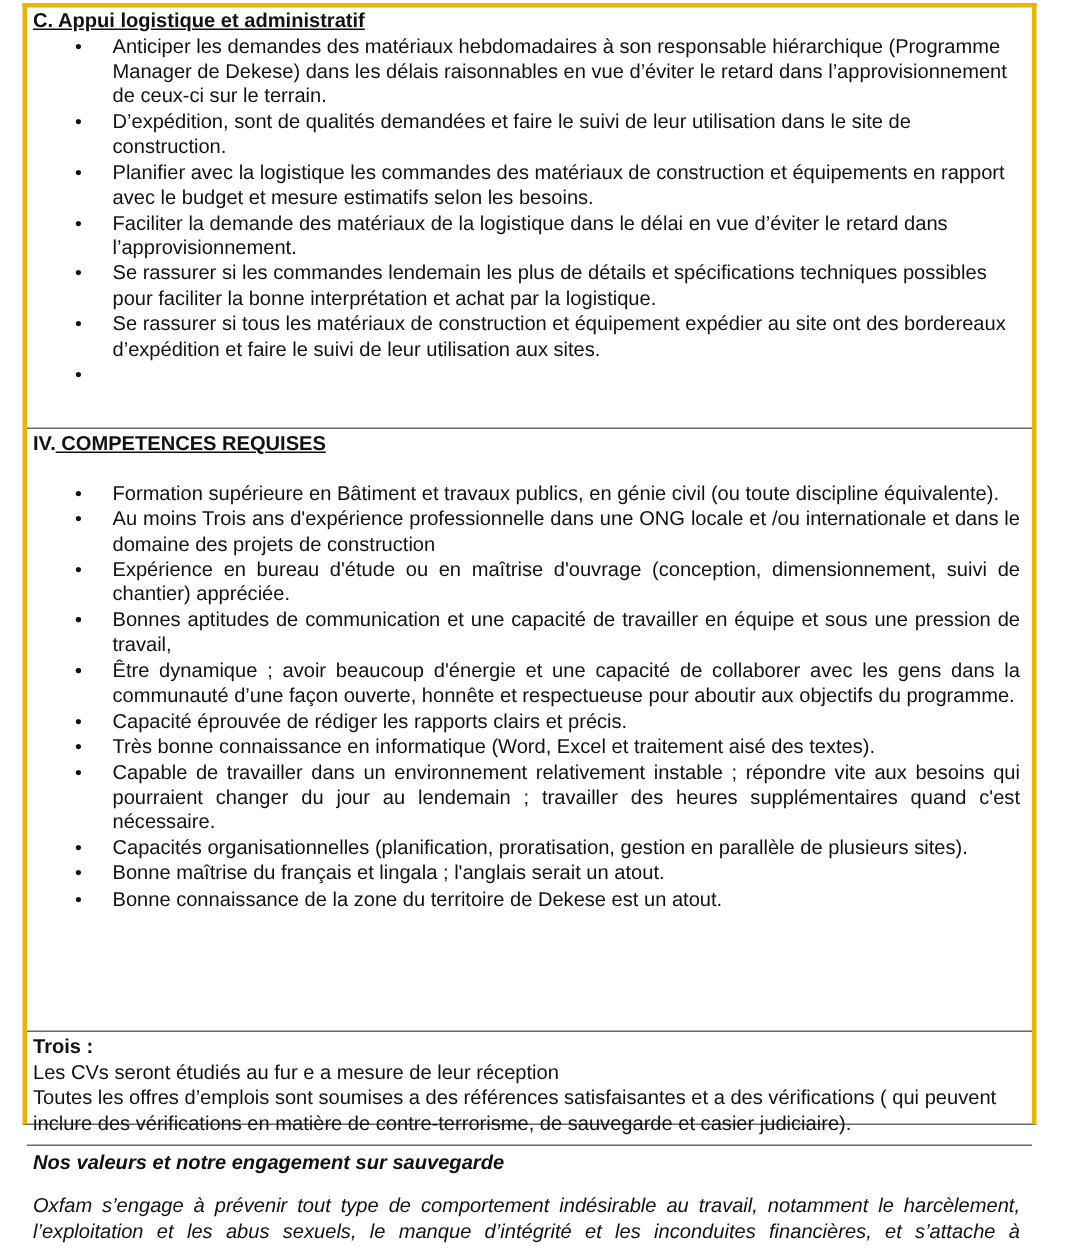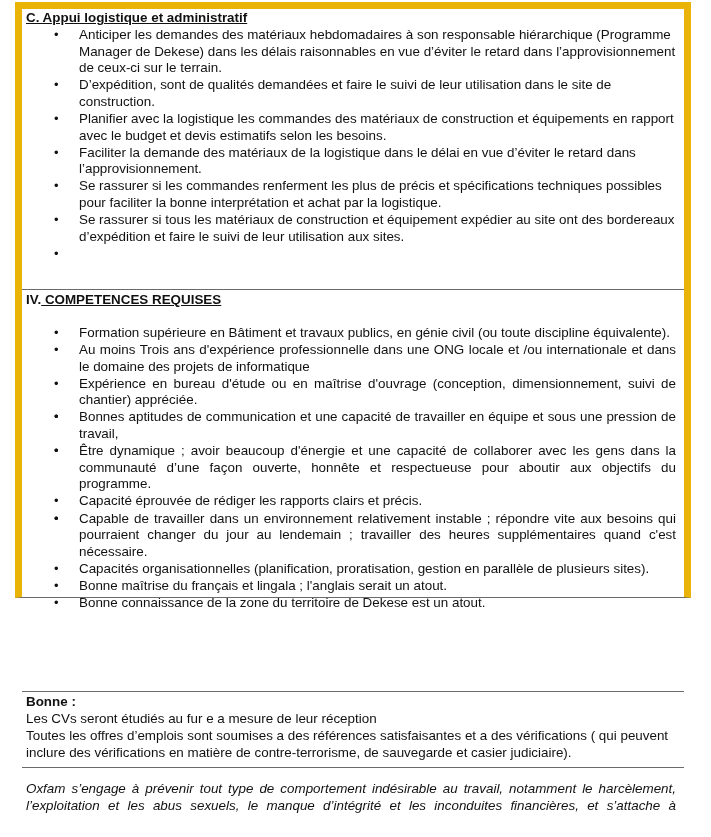--- a/index.html
+++ b/index.html
@@ -1,19 +1,19 @@
 <!DOCTYPE html>
 <html><head>
   <meta charset="utf-8">
   <style>
     html, body { margin: 0; padding: 0; background: #ffffff; }
     body { width: 711px; height: 837px; overflow: hidden; position: relative;
       font-family: "Liberation Sans", sans-serif; font-size: 13.4px; color: #111; }
-    .frame { position: absolute; left: 15px; top: 2px; width: 676px; height: 596px;
-      border: 7px solid #eab308; border-bottom: 1px solid #6a6a6a; box-sizing: border-box; }
+    .frame { position: absolute; left: 15px; top: 2px; width: 676px; height: 748px;
+      border: 3px solid #eab308; border-bottom: 1px solid #6a6a6a; box-sizing: border-box; }
     .section { position: absolute; left: 0; right: 0; border-top: 1px solid #6a6a6a; }
     .section.first { border-top: none; }
     .sec-c { top: 0; height: 280px; }
     .sec-iv { top: 280px; height: 402px; }
     .sec-note { top: 682px; height: 76px; }
     .sec-val { top: 758px; height: 74px; }
     .heading { font-weight: bold; margin: 0; padding: 0 0 0 4px; line-height: 17px; }
     .heading .u { text-decoration: underline; }
     ul { list-style: none; margin: 0; padding: 0; }
     li { position: relative; padding-left: 57px; padding-right: 8px; line-height: 16.6px; margin: 0 0 0.5px 0; }
@@ -32,50 +32,51 @@
 </head>
 <body>
 
 <div class="frame">
 
   <div class="section first sec-c">
     <p class="heading"><span class="u">C. Appui logistique et administratif</span></p>
     <ul>
         <li><span class="bullet">•</span><span>Anticiper les demandes des matériaux hebdomadaires à son responsable hiérarchique (Programme Manager de Dekese) dans les délais raisonnables en vue d’éviter le retard dans l’approvisionnement de ceux-ci sur le terrain.</span></li>
         <li><span class="bullet">•</span><span>D’expédition, sont de qualités demandées et faire le suivi de leur utilisation dans le site de construction.</span></li>
-        <li><span class="bullet">•</span><span>Planifier avec la logistique les commandes des matériaux de construction et équipements en rapport avec le budget et devis estimatifs selon les besoins.</span></li>
+        <li><span class="bullet">•</span><span>Planifier avec la logistique les commandes des matériaux de construction et équipements en rapport avec le budget et mesure estimatifs selon les besoins.</span></li>
         <li><span class="bullet">•</span><span>Faciliter la demande des matériaux de la logistique dans le délai en vue d’éviter le retard dans l’approvisionnement.</span></li>
-        <li><span class="bullet">•</span><span>Se rassurer si les commandes renferment les plus de précis et spécifications techniques possibles pour faciliter la bonne interprétation et achat par la logistique.</span></li>
+        <li><span class="bullet">•</span><span>Se rassurer si les commandes lendemain les plus de détails et spécifications techniques possibles pour faciliter la bonne interprétation et achat par la logistique.</span></li>
         <li><span class="bullet">•</span><span>Se rassurer si tous les matériaux de construction et équipement expédier au site ont des bordereaux d’expédition et faire le suivi de leur utilisation aux sites.</span></li>
         <li><span class="bullet">•</span></li>
       </ul>
   </div>
 
   <div class="section sec-iv">
     <p class="heading"><span>IV.</span><span class="u"> COMPETENCES REQUISES</span></p>
     <ul>
         <li><span class="bullet">•</span><span>Formation supérieure en Bâtiment et travaux publics, en génie civil (ou toute discipline équivalente).</span></li>
-        <li><span class="bullet">•</span><span>Au moins Trois ans d'expérience professionnelle dans une ONG locale et /ou internationale et dans le domaine des projets de informatique</span></li>
+        <li><span class="bullet">•</span><span>Au moins Trois ans d'expérience professionnelle dans une ONG locale et /ou internationale et dans le domaine des projets de construction</span></li>
         <li><span class="bullet">•</span><span>Expérience en bureau d'étude ou en maîtrise d'ouvrage (conception, dimensionnement, suivi de chantier) appréciée.</span></li>
         <li><span class="bullet">•</span></li>
         <li><span class="bullet">•</span><span>Bonnes aptitudes de communication et une capacité de travailler en équipe et sous une pression de travail,</span></li>
         <li><span class="bullet">•</span></li>
         <li><span class="bullet">•</span><span>Être dynamique ; avoir beaucoup d'énergie et une capacité de collaborer avec les gens dans la communauté d’une façon ouverte, honnête et respectueuse pour aboutir aux objectifs du programme.</span></li>
         <li><span class="bullet">•</span><span>Capacité éprouvée de rédiger les rapports clairs et précis.</span></li>
-        <li><span class="bullet">•</span></li>
+        <li><span class="bullet">•</span><span>Très bonne connaissance en informatique (Word, Excel et traitement aisé des textes).</span></li>
         <li><span class="bullet">•</span><span>Capable de travailler dans un environnement relativement instable ; répondre vite aux besoins qui pourraient changer du jour au lendemain ; travailler des heures supplémentaires quand c'est nécessaire.</span></li>
         <li><span class="bullet">•</span><span>Capacités organisationnelles (planification, proratisation, gestion en parallèle de plusieurs sites).</span></li>
         <li><span class="bullet">•</span><span>Bonne maîtrise du français et lingala ; l'anglais serait un atout.</span></li>
         <li><span class="bullet">•</span><span>Bonne connaissance de la zone du territoire de Dekese est un atout.</span></li>
       </ul>
   </div>
 
   <div class="section sec-note">
-    <p class="heading">Bonne :</p>
+    <p class="heading">Trois :</p>
     <p class="note-text">Les CVs seront étudiés au fur e a mesure de leur réception</p>
     <p class="note-text">Toutes les offres d’emplois sont soumises a des références satisfaisantes et a des vérifications ( qui peuvent inclure des vérifications en matière de contre-terrorisme, de sauvegarde et casier judiciaire).</p>
   </div>
 
   <div class="section sec-val">
+    <p class="heading">Nos valeurs et notre engagement sur sauvegarde</p>
     <p class="val-text">Oxfam s’engage à prévenir tout type de comportement indésirable au travail, notamment le harcèlement, l’exploitation et les abus sexuels, le manque d’intégrité et les inconduites financières, et s’attache à</p>
   </div>
 
 </div>
 
 </body></html>

